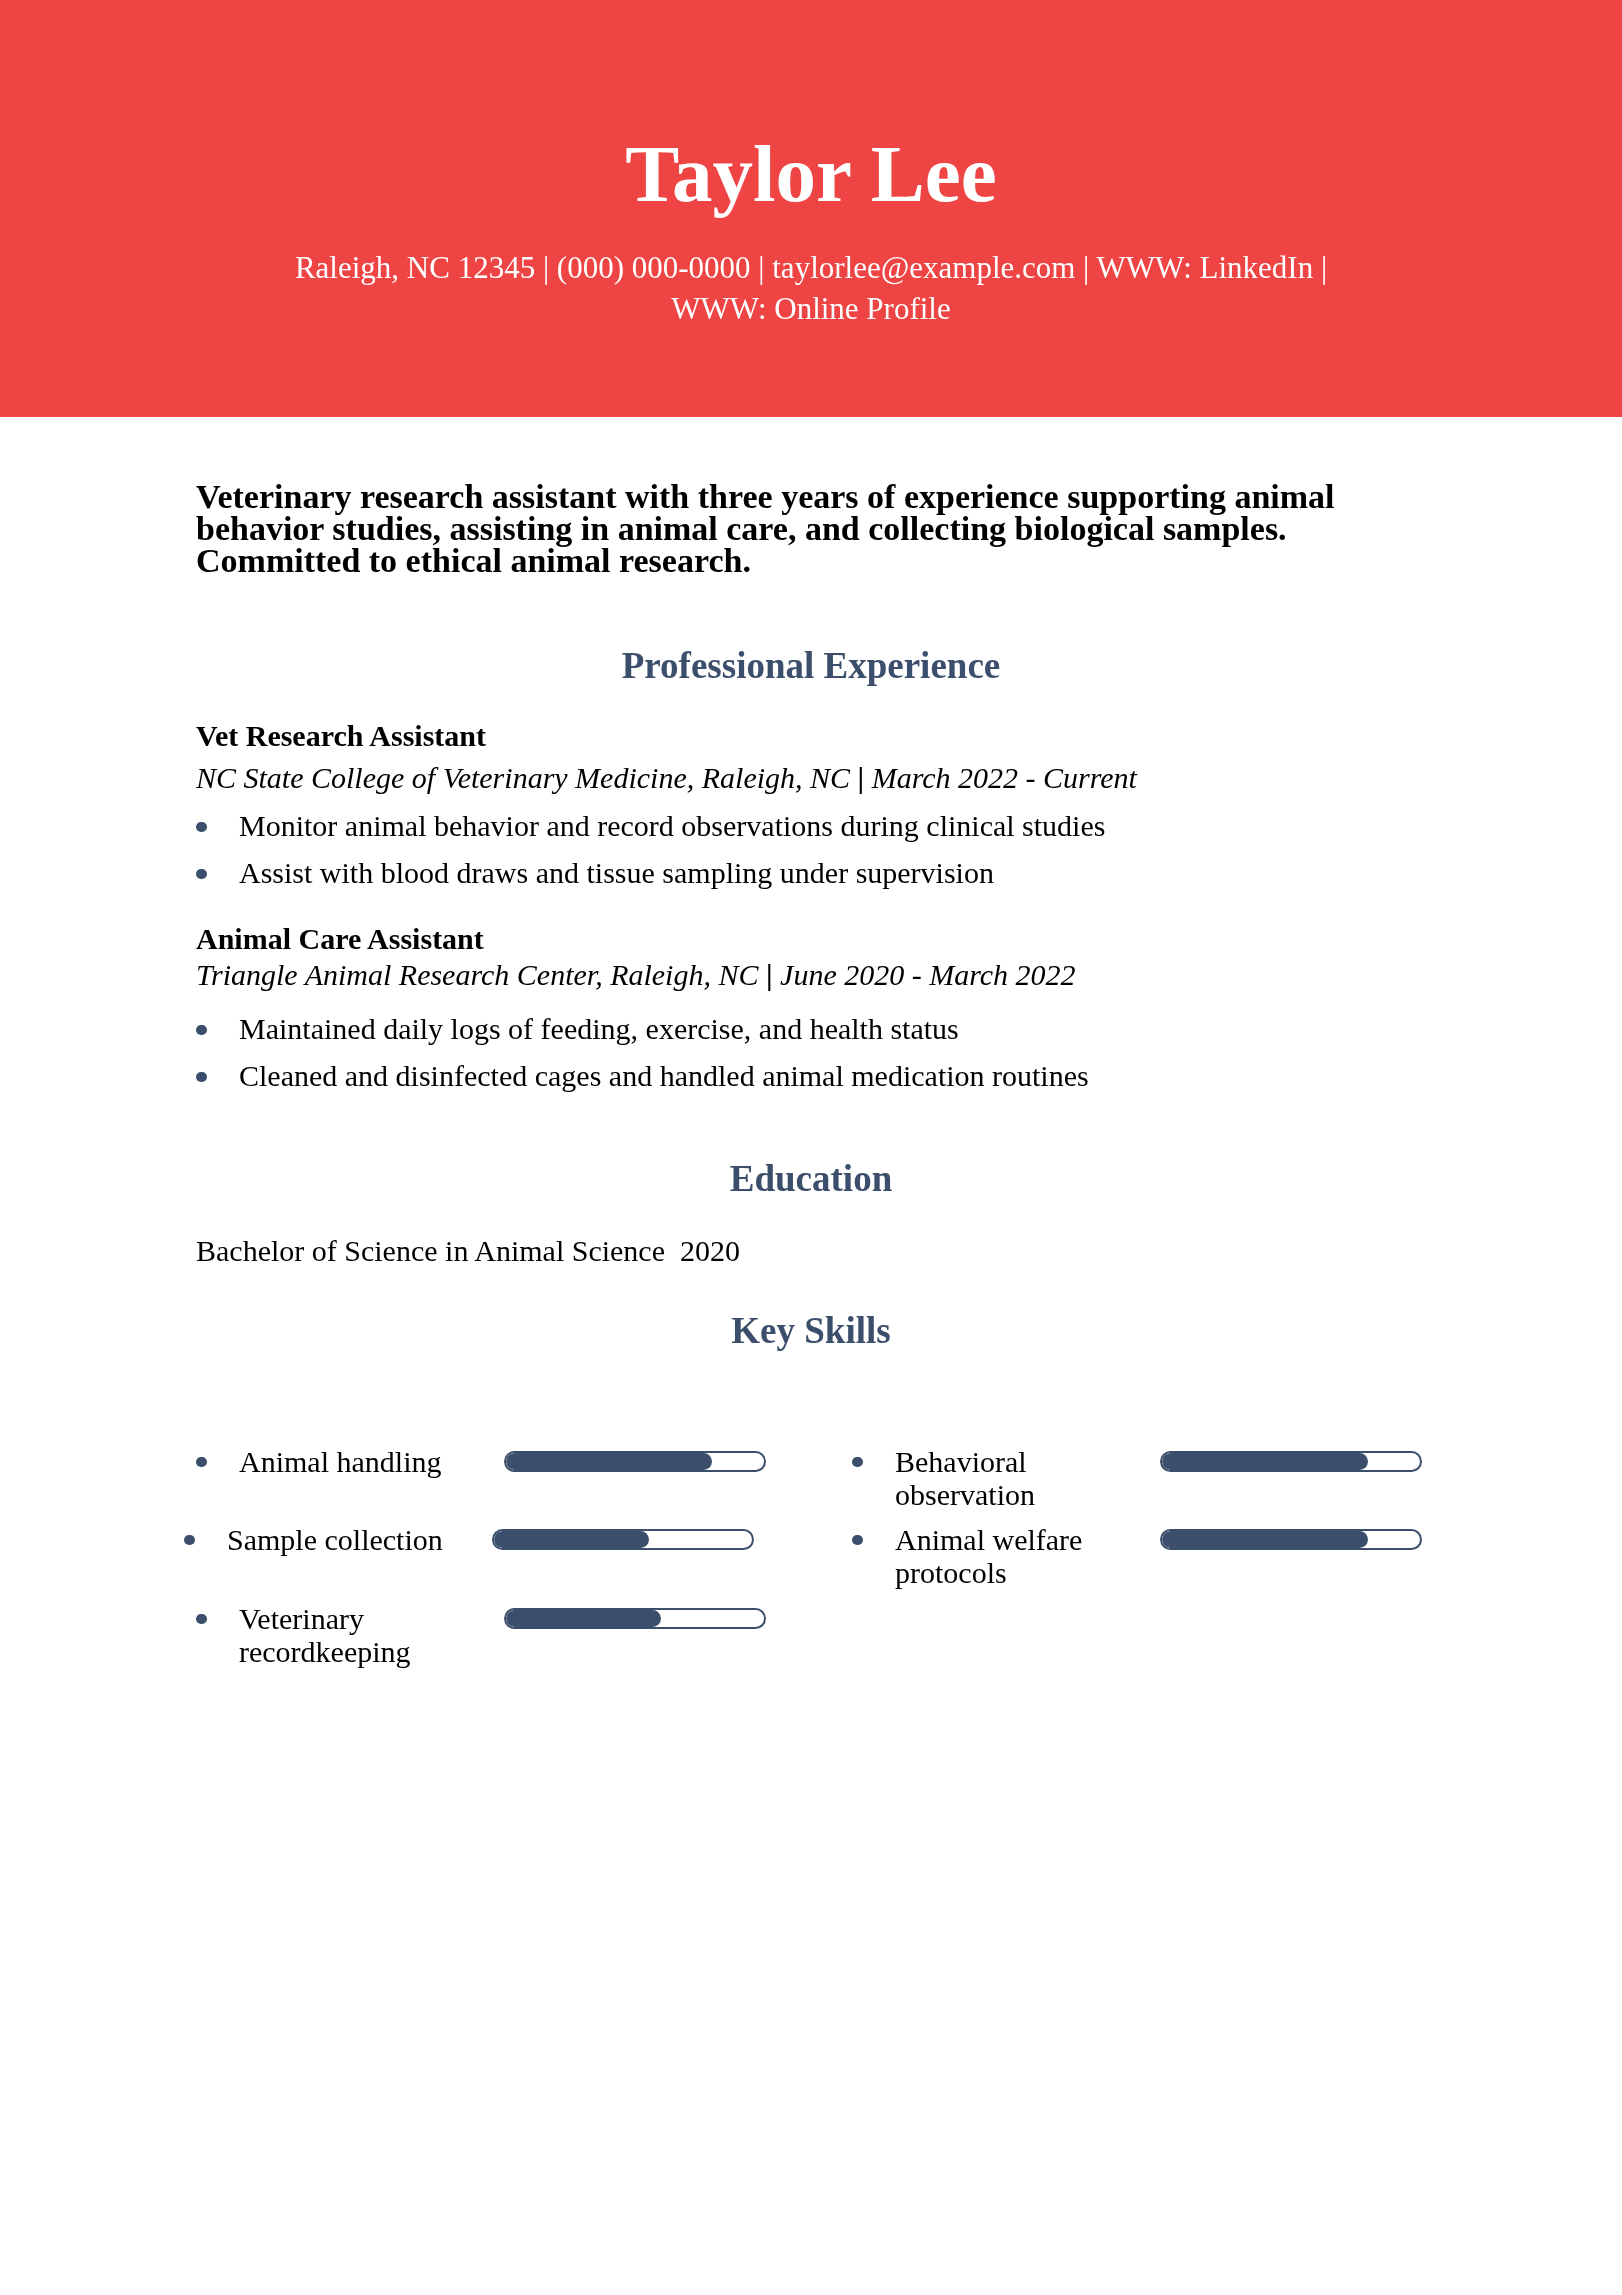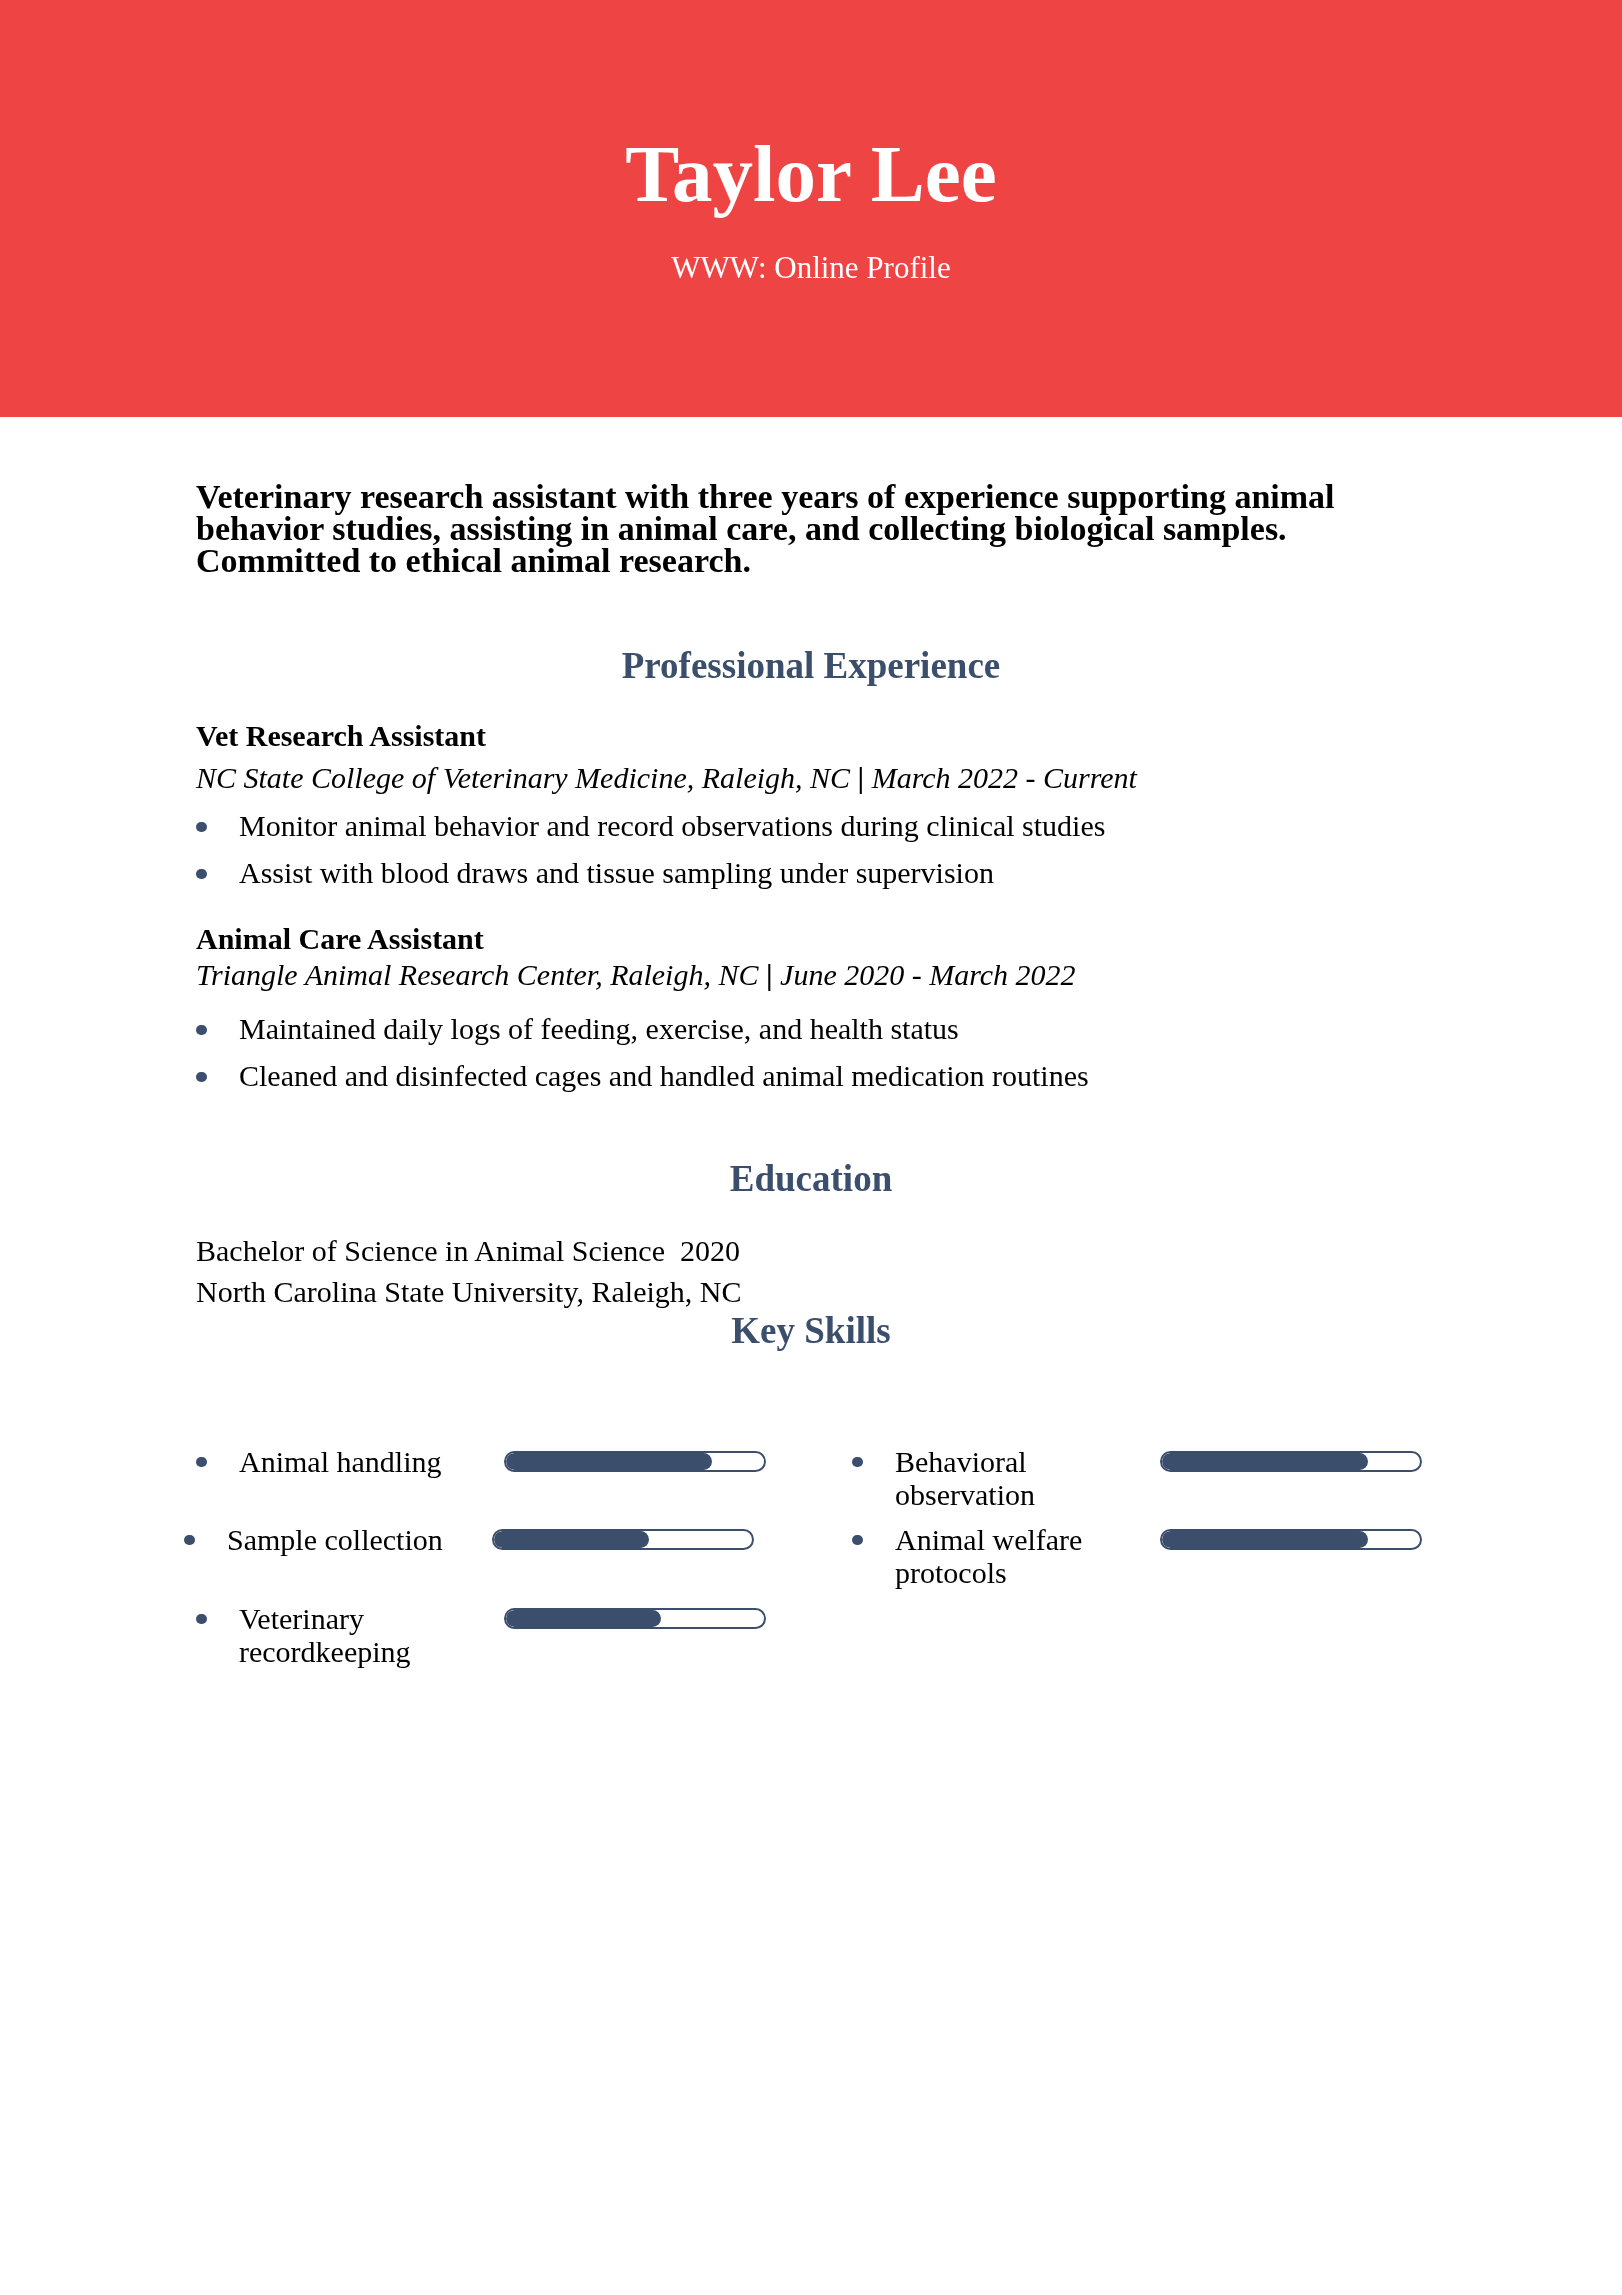--- a/index.html
+++ b/index.html
@@ -56,20 +56,21 @@
   .bar .fill {
     height: 100%; background: #3b4e6b; border-radius: 13px;
   }
 </style>
 </head>
 <body>
 
 <div class="header">
   <div class="name">Taylor Lee</div>
   <div class="contact">
+    <div>Raleigh, NC 12345 | (000) 000-0000 | taylorlee@example.com | WWW: LinkedIn |</div>
     <div>WWW: Online Profile</div>
   </div>
 </div>
 
 <div class="content summary">Veterinary research assistant with three years of experience supporting animal behavior studies, assisting in animal care, and collecting biological samples. Committed to ethical animal research.</div>
 
 <div class="section-title" style="top:647px;">Professional Experience</div>
 
 <div class="job-title" style="top:721px;">Vet Research Assistant</div>
 <div class="job-meta" style="top:763px;">
@@ -100,21 +101,20 @@
   <span class="dot"></span>
   <span>Cleaned and disinfected cages and handled animal medication routines</span>
 </div>
 
 <div class="section-title" style="top:1160px;">Education</div>
 <div class="edu">
   <div>
     <span>Bachelor of Science in Animal Science</span>&nbsp;
     <span>2020</span>
   </div>
-  <div>North Carolina State University, Raleigh, NC</div>
 </div>
 
 <div class="section-title" style="top:1312px;">Key Skills</div>
 
 <div class="skill" style="left:196px; top:1445px;">
   <span class="dot"></span>
   <div class="label">Animal handling</div>
   <div class="bar">
       <div class="fill" style="width: 80%;"></div>
     </div>

